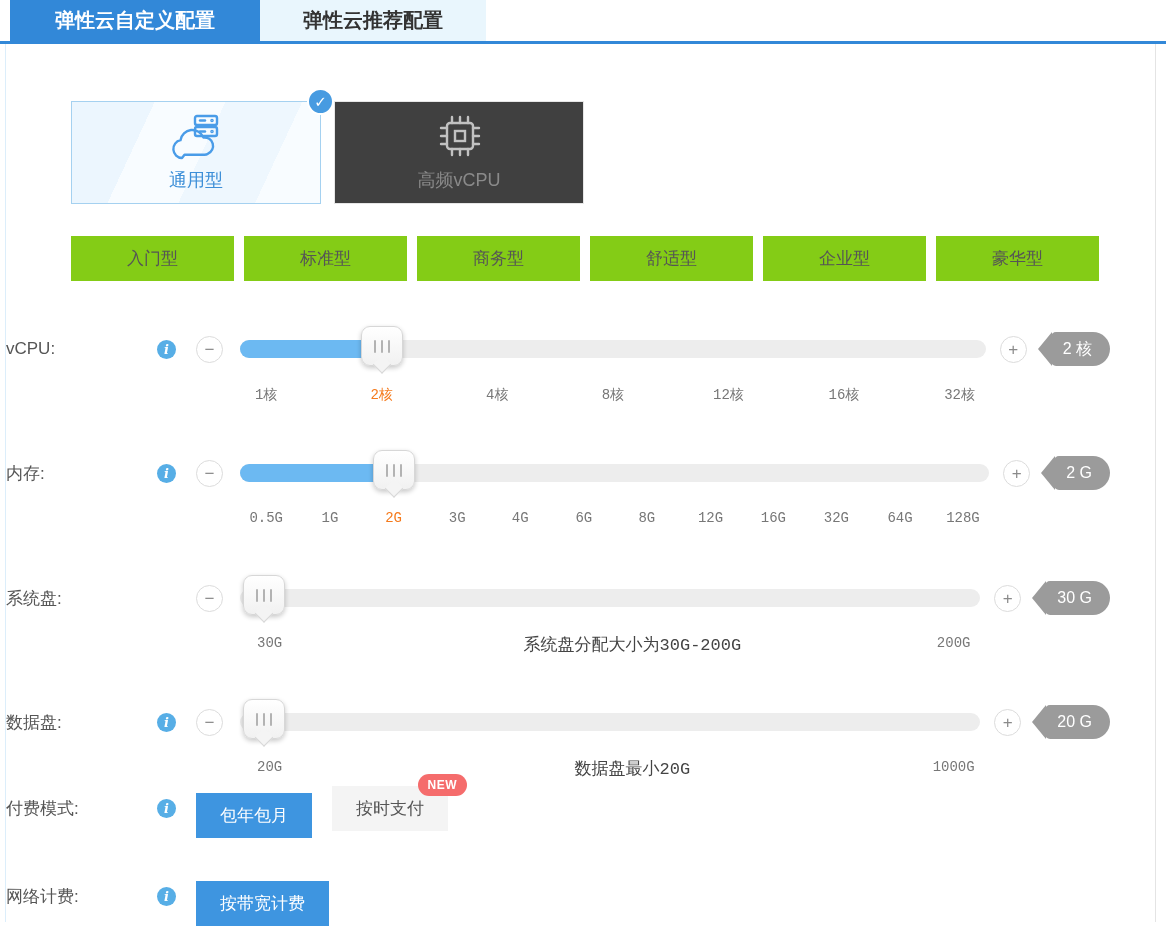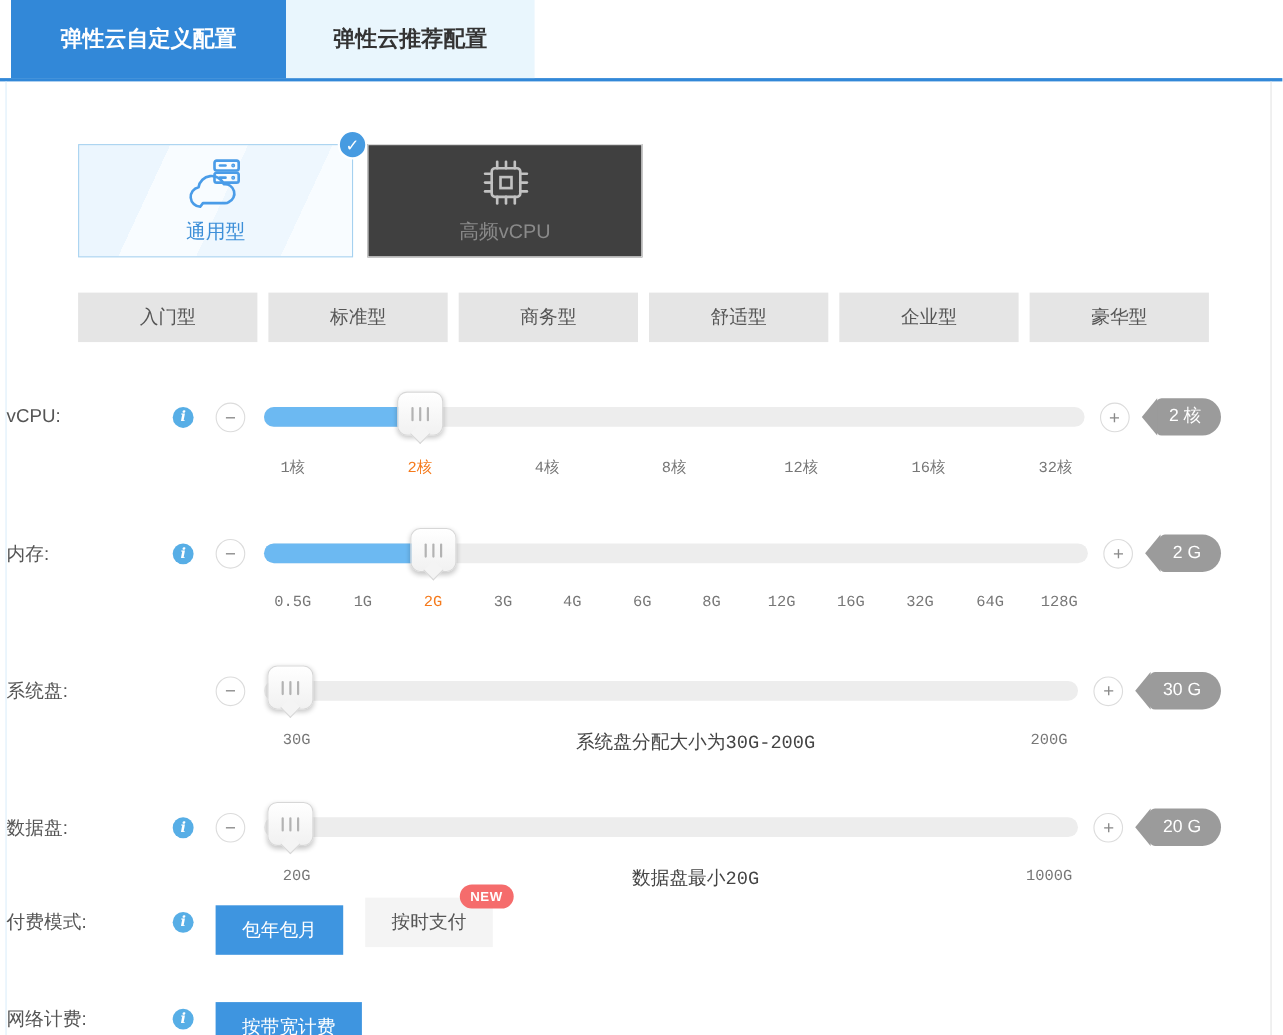--- a/index.html
+++ b/index.html
@@ -1,20 +1,20 @@
 <!DOCTYPE html>
 <html><head>
 <meta charset="utf-8">
 <style>
   * { margin:0; padding:0; box-sizing:border-box; }
   html,body { width:1166px; height:941px; background:#fff; overflow:hidden;
     font-family:"Liberation Sans","DejaVu Sans",sans-serif; }
 
   
-  .tabbar { display:flex; height:74px; border-bottom:3px solid #3288d8; padding-left:10px; }
+  .tabbar { display:flex; height:44px; border-bottom:3px solid #3288d8; padding-left:10px; }
   .tab { width:250px; display:flex; align-items:center; justify-content:center;
     font-size:20px; font-weight:bold; cursor:pointer; }
   .tab.active { background:#3288d8; color:#fff; }
   .tab.inactive { background:#e9f6fd; color:#333; width:226px; }
 
   
   .content { position:relative; margin:0 10px 0 5px; height:878px;
     border-left:1px solid #dceefb; border-right:1px solid #e4e4e4; padding-top:57px; }
 
   
@@ -24,21 +24,21 @@
   .card.selected { border:1px solid #a5d1f0;
     background:linear-gradient(115deg,#ecf6fe 0%,#ecf6fe 28%,#f8fcff 28%,#f8fcff 52%,#eef7fe 52%,#eef7fe 78%,#f8fcff 78%); }
   .card-label { font-size:18px; color:#8a8a8a; }
   .card.selected .card-label { color:#3d8fd8; }
   .check-badge { position:absolute; top:-14px; right:-14px; width:27px; height:27px; border-radius:50%;
     background:#479be1; color:#fff; display:flex; align-items:center; justify-content:center;
     font-size:15px; font-weight:bold; border:2px solid #fff; }
 
   
   .presets { display:flex; gap:10px; padding-left:65px; margin-top:32px; }
-  .preset-btn { width:163px; height:45px; background:#e5e5e5; border:none; font-size:17px; color:#555;
+  .preset-btn { width:163px; height:45px; background:#84cc16; border:none; font-size:17px; color:#555;
     display:flex; align-items:center; justify-content:center; cursor:pointer;
     font-family:inherit; }
 
   
   .slider-row { display:flex; align-items:center; height:18px; padding-right:45px; }
   .row-label { width:170px; display:flex; align-items:center; justify-content:space-between; gap:7px;
     font-size:17px; color:#555; flex:none; }
   .info-icon { width:19px; height:19px; border-radius:50%; background:#57aee6; color:#fff;
     font-family:"DejaVu Serif",serif; font-style:italic; font-size:13px; font-weight:bold;
     display:flex; align-items:center; justify-content:center; cursor:pointer; flex:none; }

